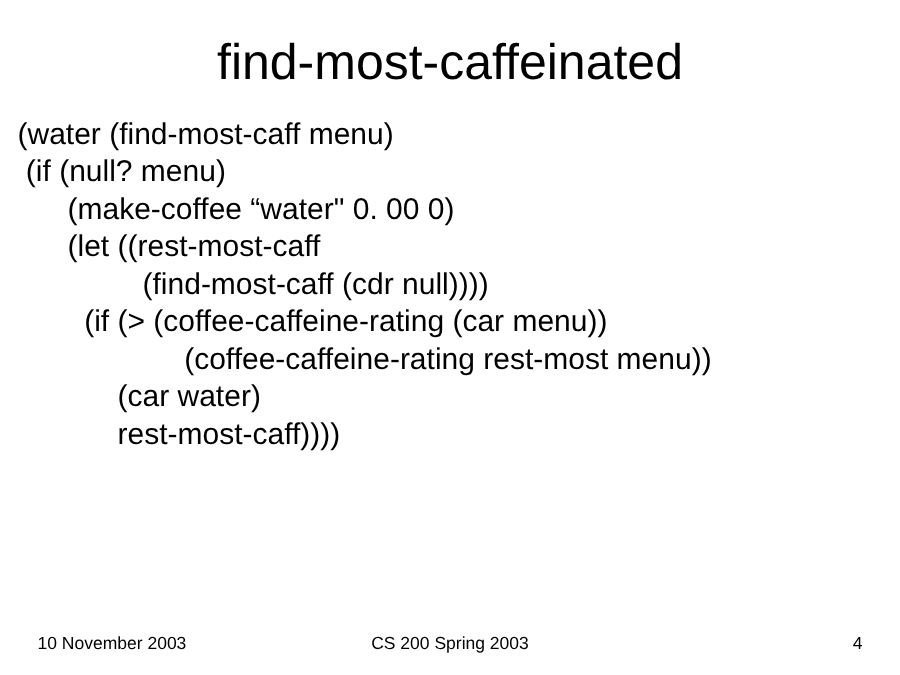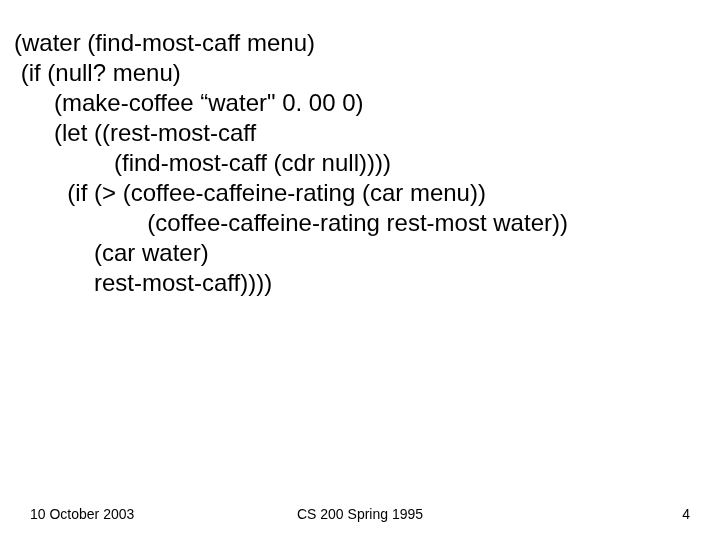--- a/index.html
+++ b/index.html
@@ -9,29 +9,30 @@
   .code { font-size: 24px; line-height: 1.25; white-space: pre; font-family: Arial, Helvetica, sans-serif; margin-left: -6px; }
   .footer { position: absolute; bottom: 34px; left: 0; width: 100%; font-size: 14px; color: #000; }
   .footer-left { position: absolute; left: 30px; }
   .footer-center { position: absolute; left: 0; width: 100%; text-align: center; }
   .footer-right { position: absolute; right: 30px; }
 </style>
 </head>
 <body>
 
 <div class="slide">
+  <h1 class="title">find-most-caffeinated</h1>
 
   <div class="code"><span>(water (find-most-caff menu)</span>
 <span> (if (null? menu)</span>
 <span>      (make-coffee “water" 0. 00 0)</span>
 <span>      (let ((rest-most-caff</span>
 <span>               (find-most-caff (cdr null))))</span>
 <span>        (if (&gt; (coffee-caffeine-rating (car menu))</span>
-<span>                    (coffee-caffeine-rating rest-most water))</span>
+<span>                    (coffee-caffeine-rating rest-most menu))</span>
 <span>            (car water)</span>
 <span>            rest-most-caff))))</span></div>
 
   <div class="footer">
-    <span class="footer-left">10 October 2003</span>
-    <span class="footer-center">CS 200 Spring 1995</span>
+    <span class="footer-left">10 November 2003</span>
+    <span class="footer-center">CS 200 Spring 2003</span>
     <span class="footer-right">4</span>
   </div>
 </div>
 
 </body></html>

